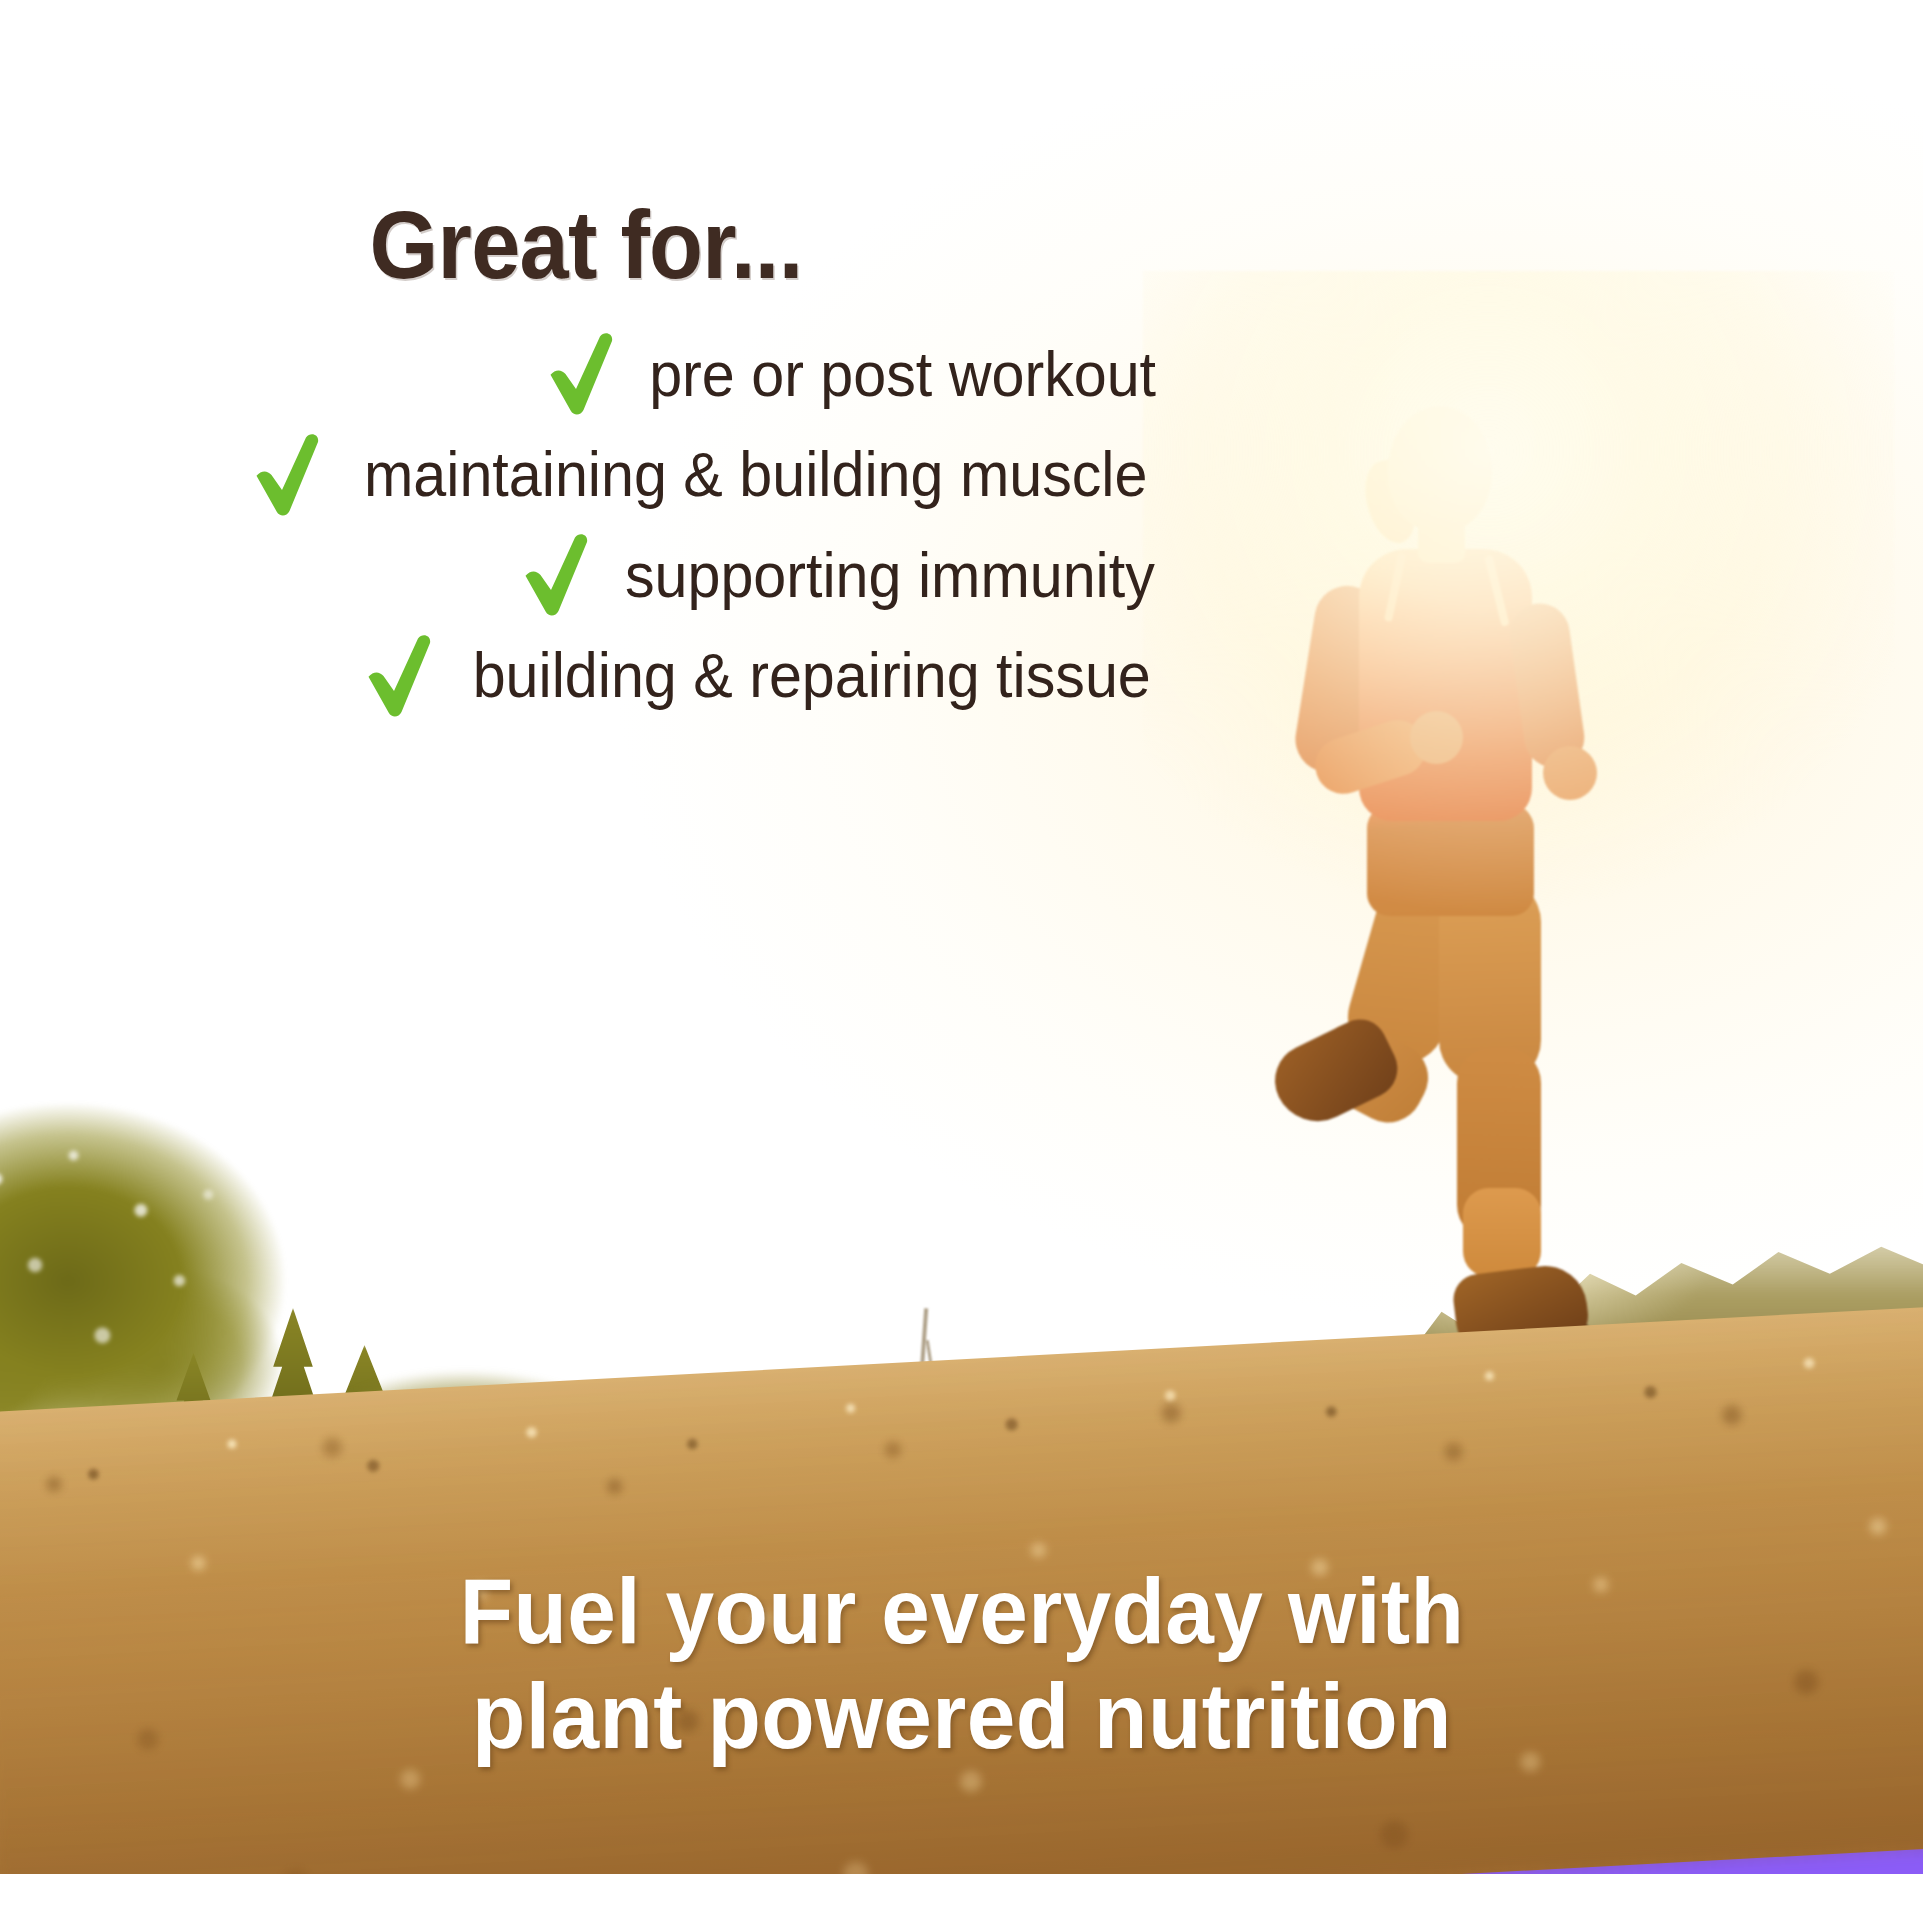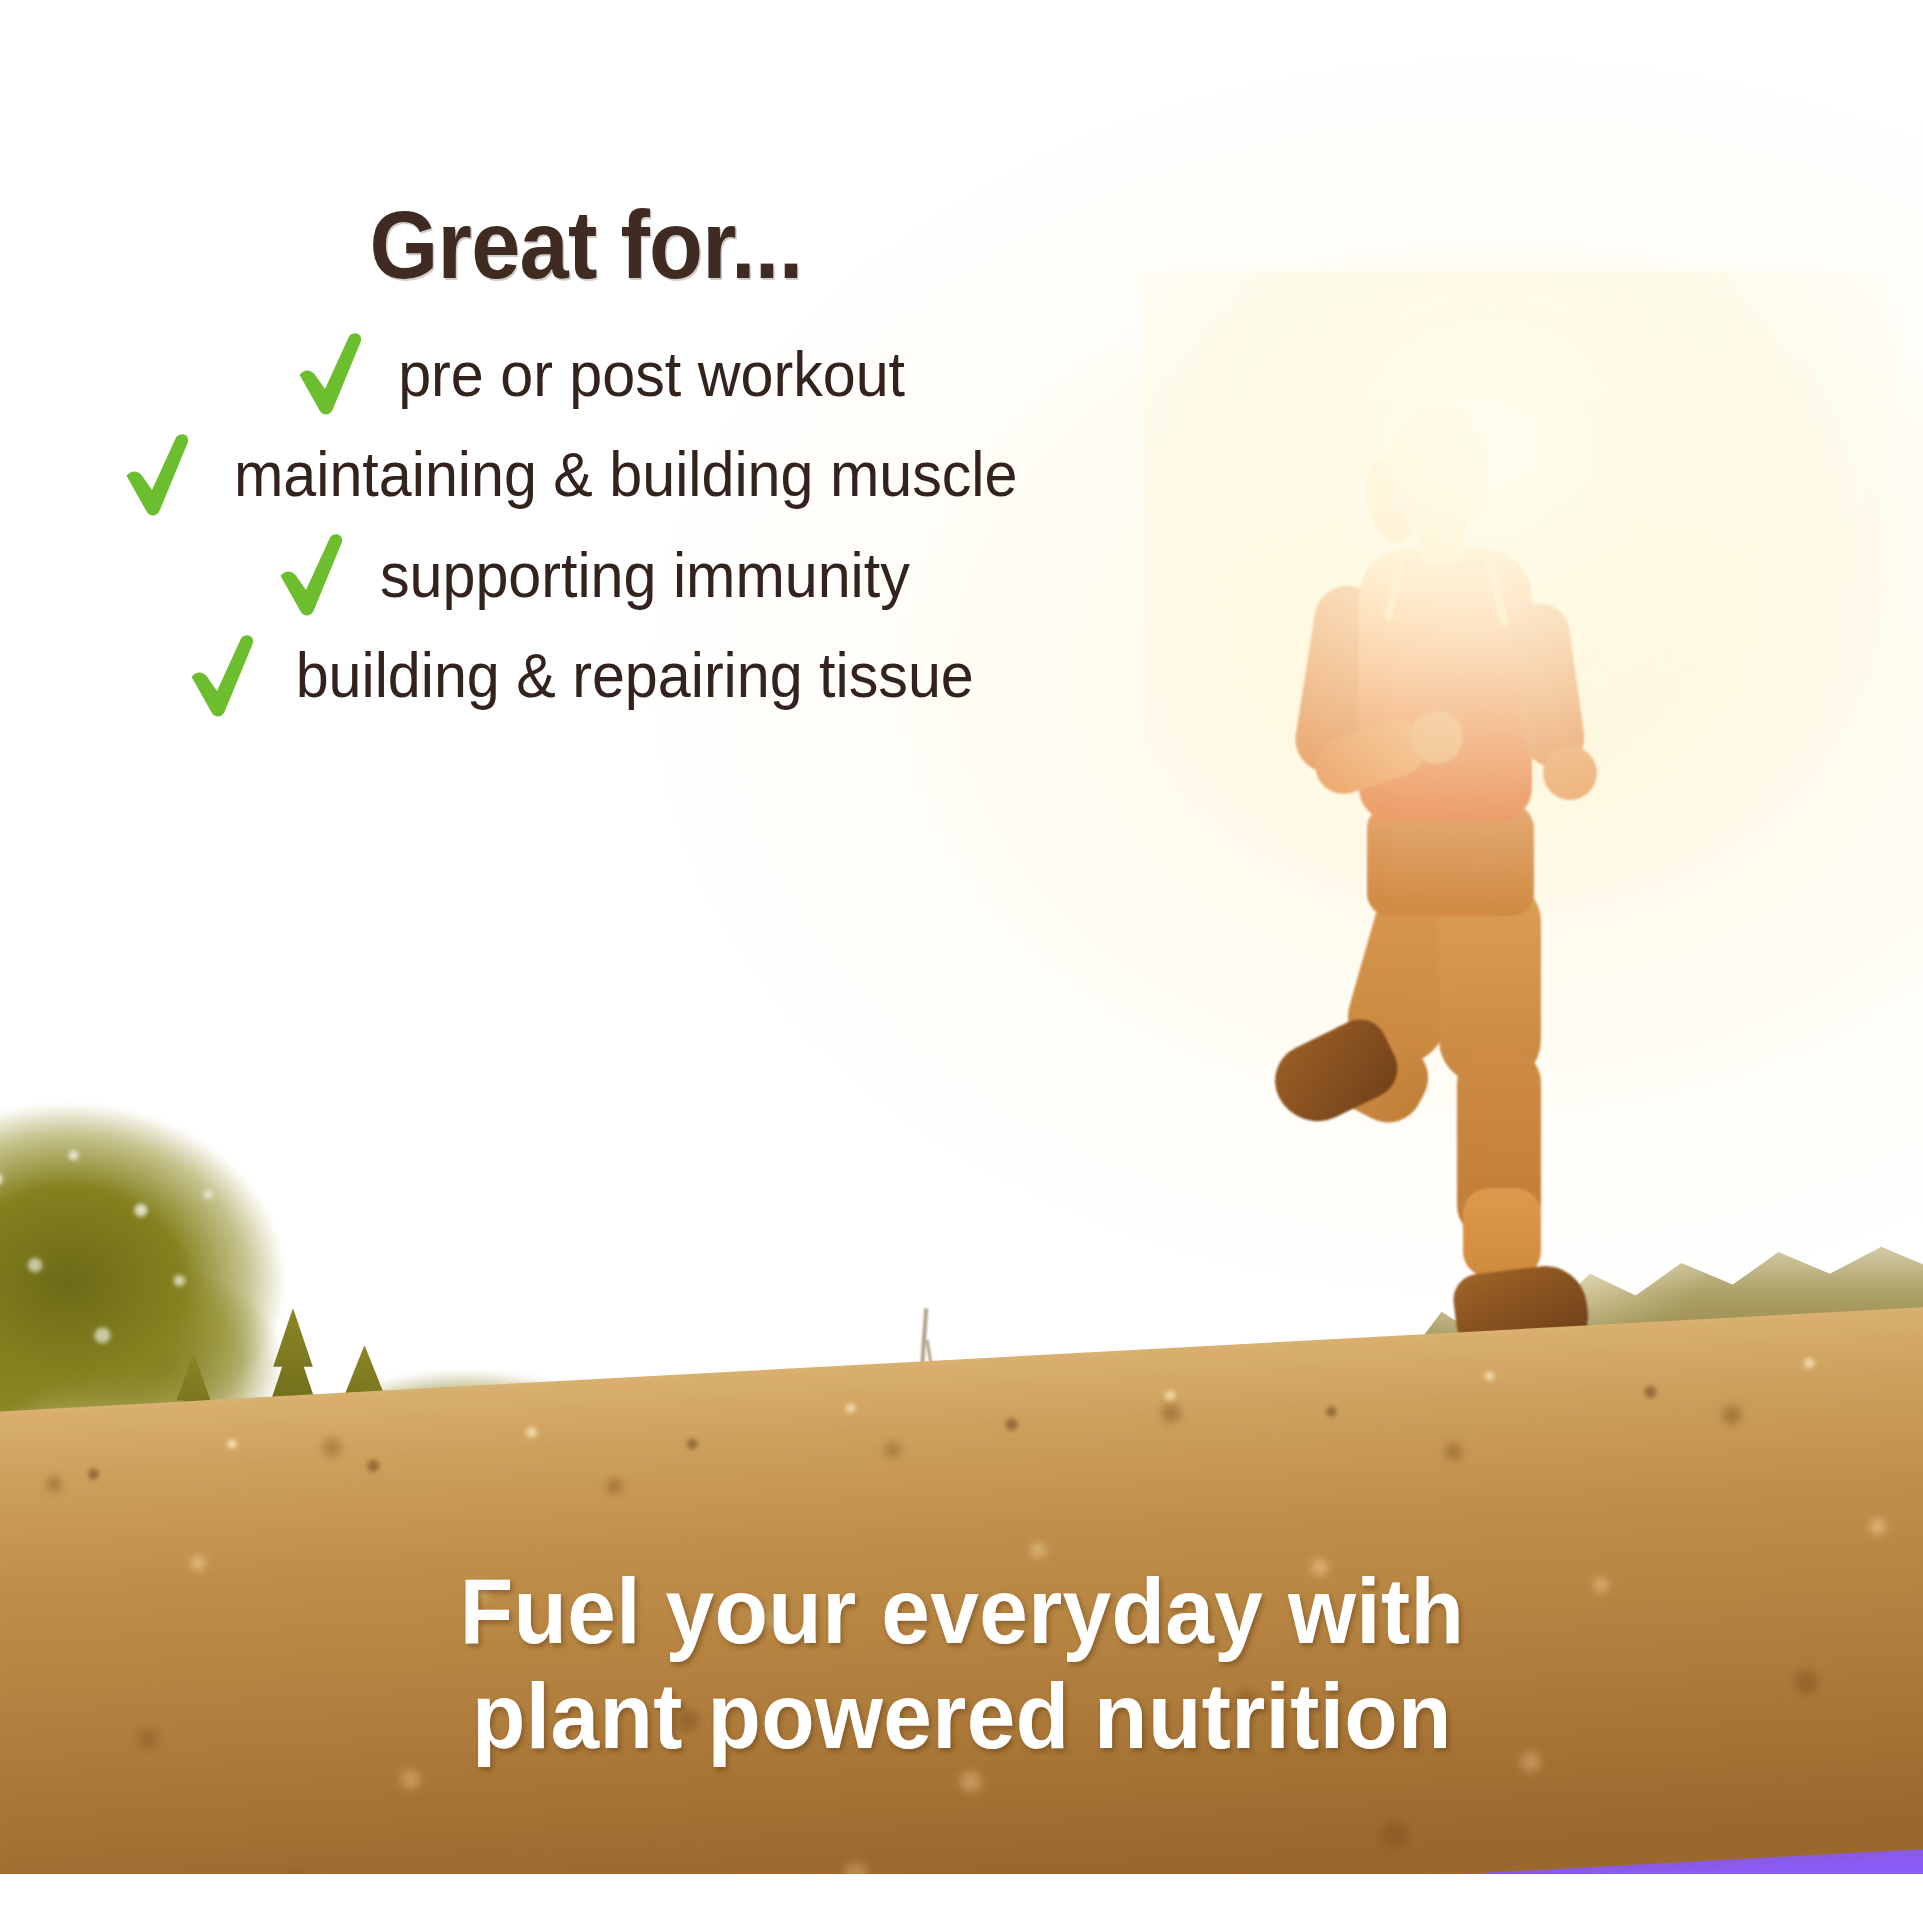--- a/index.html
+++ b/index.html
@@ -179,21 +179,21 @@
         pointer-events:none;}
 
   
   .copy{position:absolute;left:0;top:0;width:1172px;padding-top:197px;text-align:center;z-index:40;}
   .headline{font-family:"Liberation Sans Narrow","Liberation Sans",sans-serif;
         font-weight:bold;font-size:96px;letter-spacing:-0.8px;color:#3f2b22;
         line-height:1;margin:0 0 39px 0;
         text-shadow:1.5px 1.5px 0 rgba(80,56,44,.25);transform:scaleX(.92);}
 
   .checklist{margin:0;padding:0;list-style:none;}
-  .row{display:flex;align-items:center;justify-content:center;margin-bottom:16.5px;}
+  .row{display:flex;align-items:center;justify-content:flex-end;margin-bottom:16.5px;}
   .check{flex:0 0 auto;width:72px;height:84px;margin-right:15px;position:relative;}
   .check svg{display:block;width:72px;height:84px;}
   .row-label{font-family:"Liberation Sans Narrow","Liberation Sans",sans-serif;
         font-weight:normal;font-size:63px;color:#33231c;line-height:1.02;
         white-space:nowrap;transform:scaleX(.94);transform-origin:center;}
 
   
   .row-0{margin-left:44px;}
   .row-1{margin-left:-7.5px;}
   .row-2{margin-left:10.5px;}

